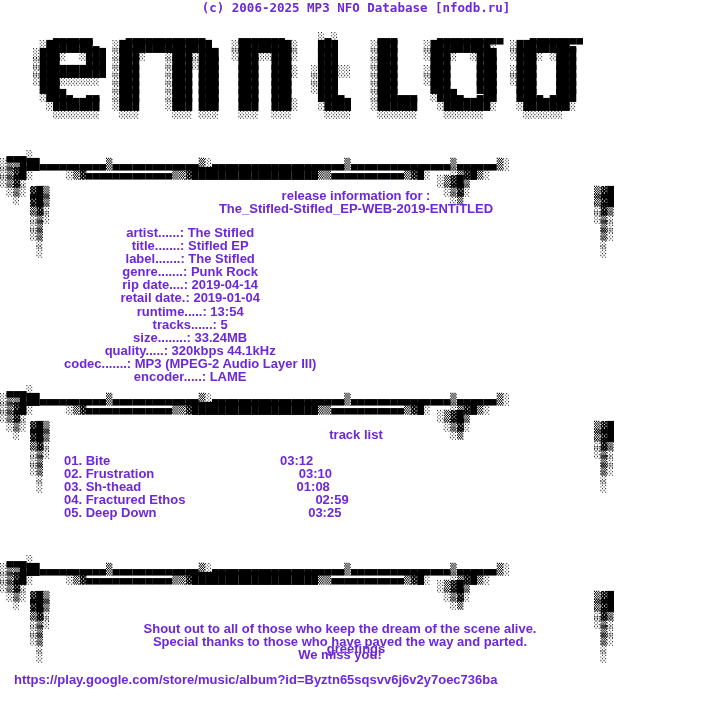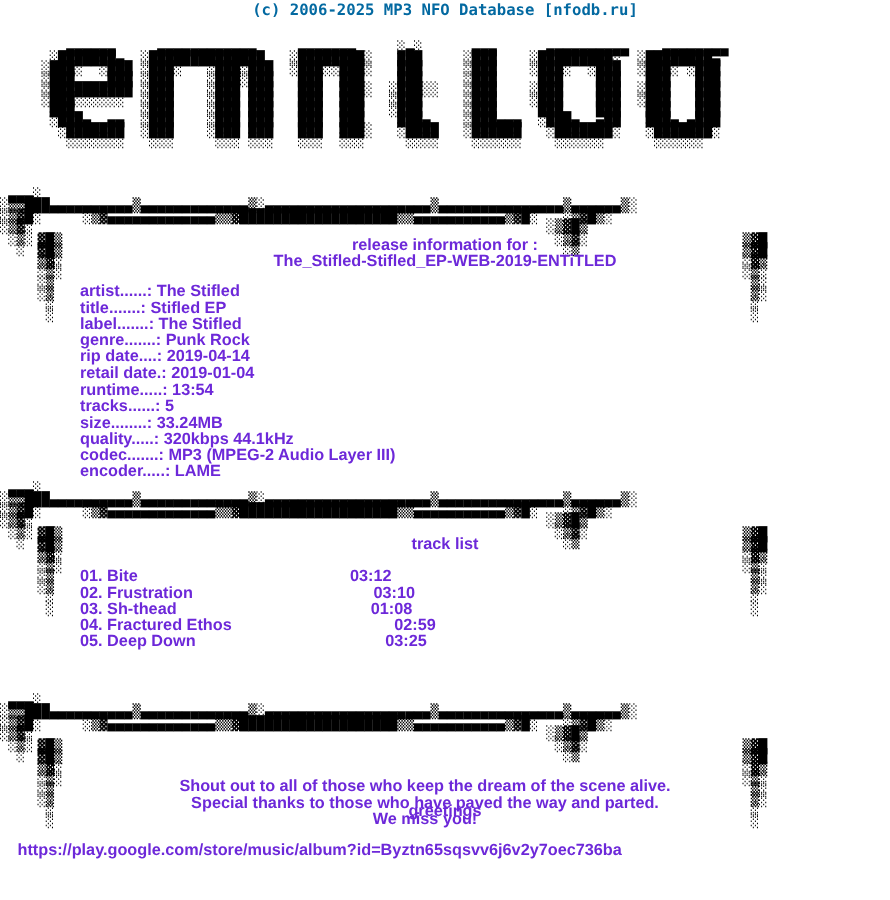--- a/index.html
+++ b/index.html
@@ -94,20 +94,21 @@
   #release-heading {
     top: 189px;
     left: 0px;
     width: 712px;
     text-align: center;
   }
 
   #meta-list {
     top: 226px;
     left: 64px;
+    text-align: center;
   }
 
   #tracklist-heading {
     top: 428px;
     left: 0px;
     width: 712px;
     text-align: center;
   }
 
   #tracklist-rows {
@@ -132,21 +133,21 @@
 
   #footer-url {
     top: 673px;
     left: 14px;
     font-weight: bold;
   }
 </style>
 </head>
 <body>
 
-<div id="header-bar" style="color: #0369a1;">(c) 2006-2025 MP3 NFO Database [nfodb.ru]</div>
+<div id="header-bar" style="color: #6d28d9;">(c) 2006-2025 MP3 NFO Database [nfodb.ru]</div>
 
 <pre class="ascii" id="logo-art">        ▄▄▄▄▄▄     ▄▄▄▄▄▄▄▄▄▄▄▄     ▄▄▄▄▄▄▄     ░▄░      ▄▄▄      ▄▄▄▄▄▄▄▄▄▄    ▄▄▄▄▄▄▄▄
       ░███████▄  ░██████████████   ░████████░   ███     ░███    ░█████████░  ░████████▄
      ░███░  ░███ ░███░   ░███░███  ░███░░███░   ███     ░███    ░███░  ░███  ░███░ ░███
      ░███    ███ ░███    ░███░███   ███  ███    ███     ░███     ███    ███   ███   ███
      ░██████████ ░███    ░███ ███   ███  ███░  ░███░░   ░███    ░███    ███  ░███   ███
      ░███░░░░░░  ░███    ░███ ███   ███  ███   ░███     ░███    ░███    ███  ░███   ███
       ███        ░███    ░███ ███   ███  ███   ░███     ░███     ███    ███   ███   ███
       ░███▄  ▄▄  ░███    ░███ ███   ███  ███    ███▄    ░███▄▄▄  ░███▄  ▄██   ███▄ ▄███
        ░███████  ░███    ░███ ███   ███  ███░   ░████   ░██████   ░███████░   ░███████░

